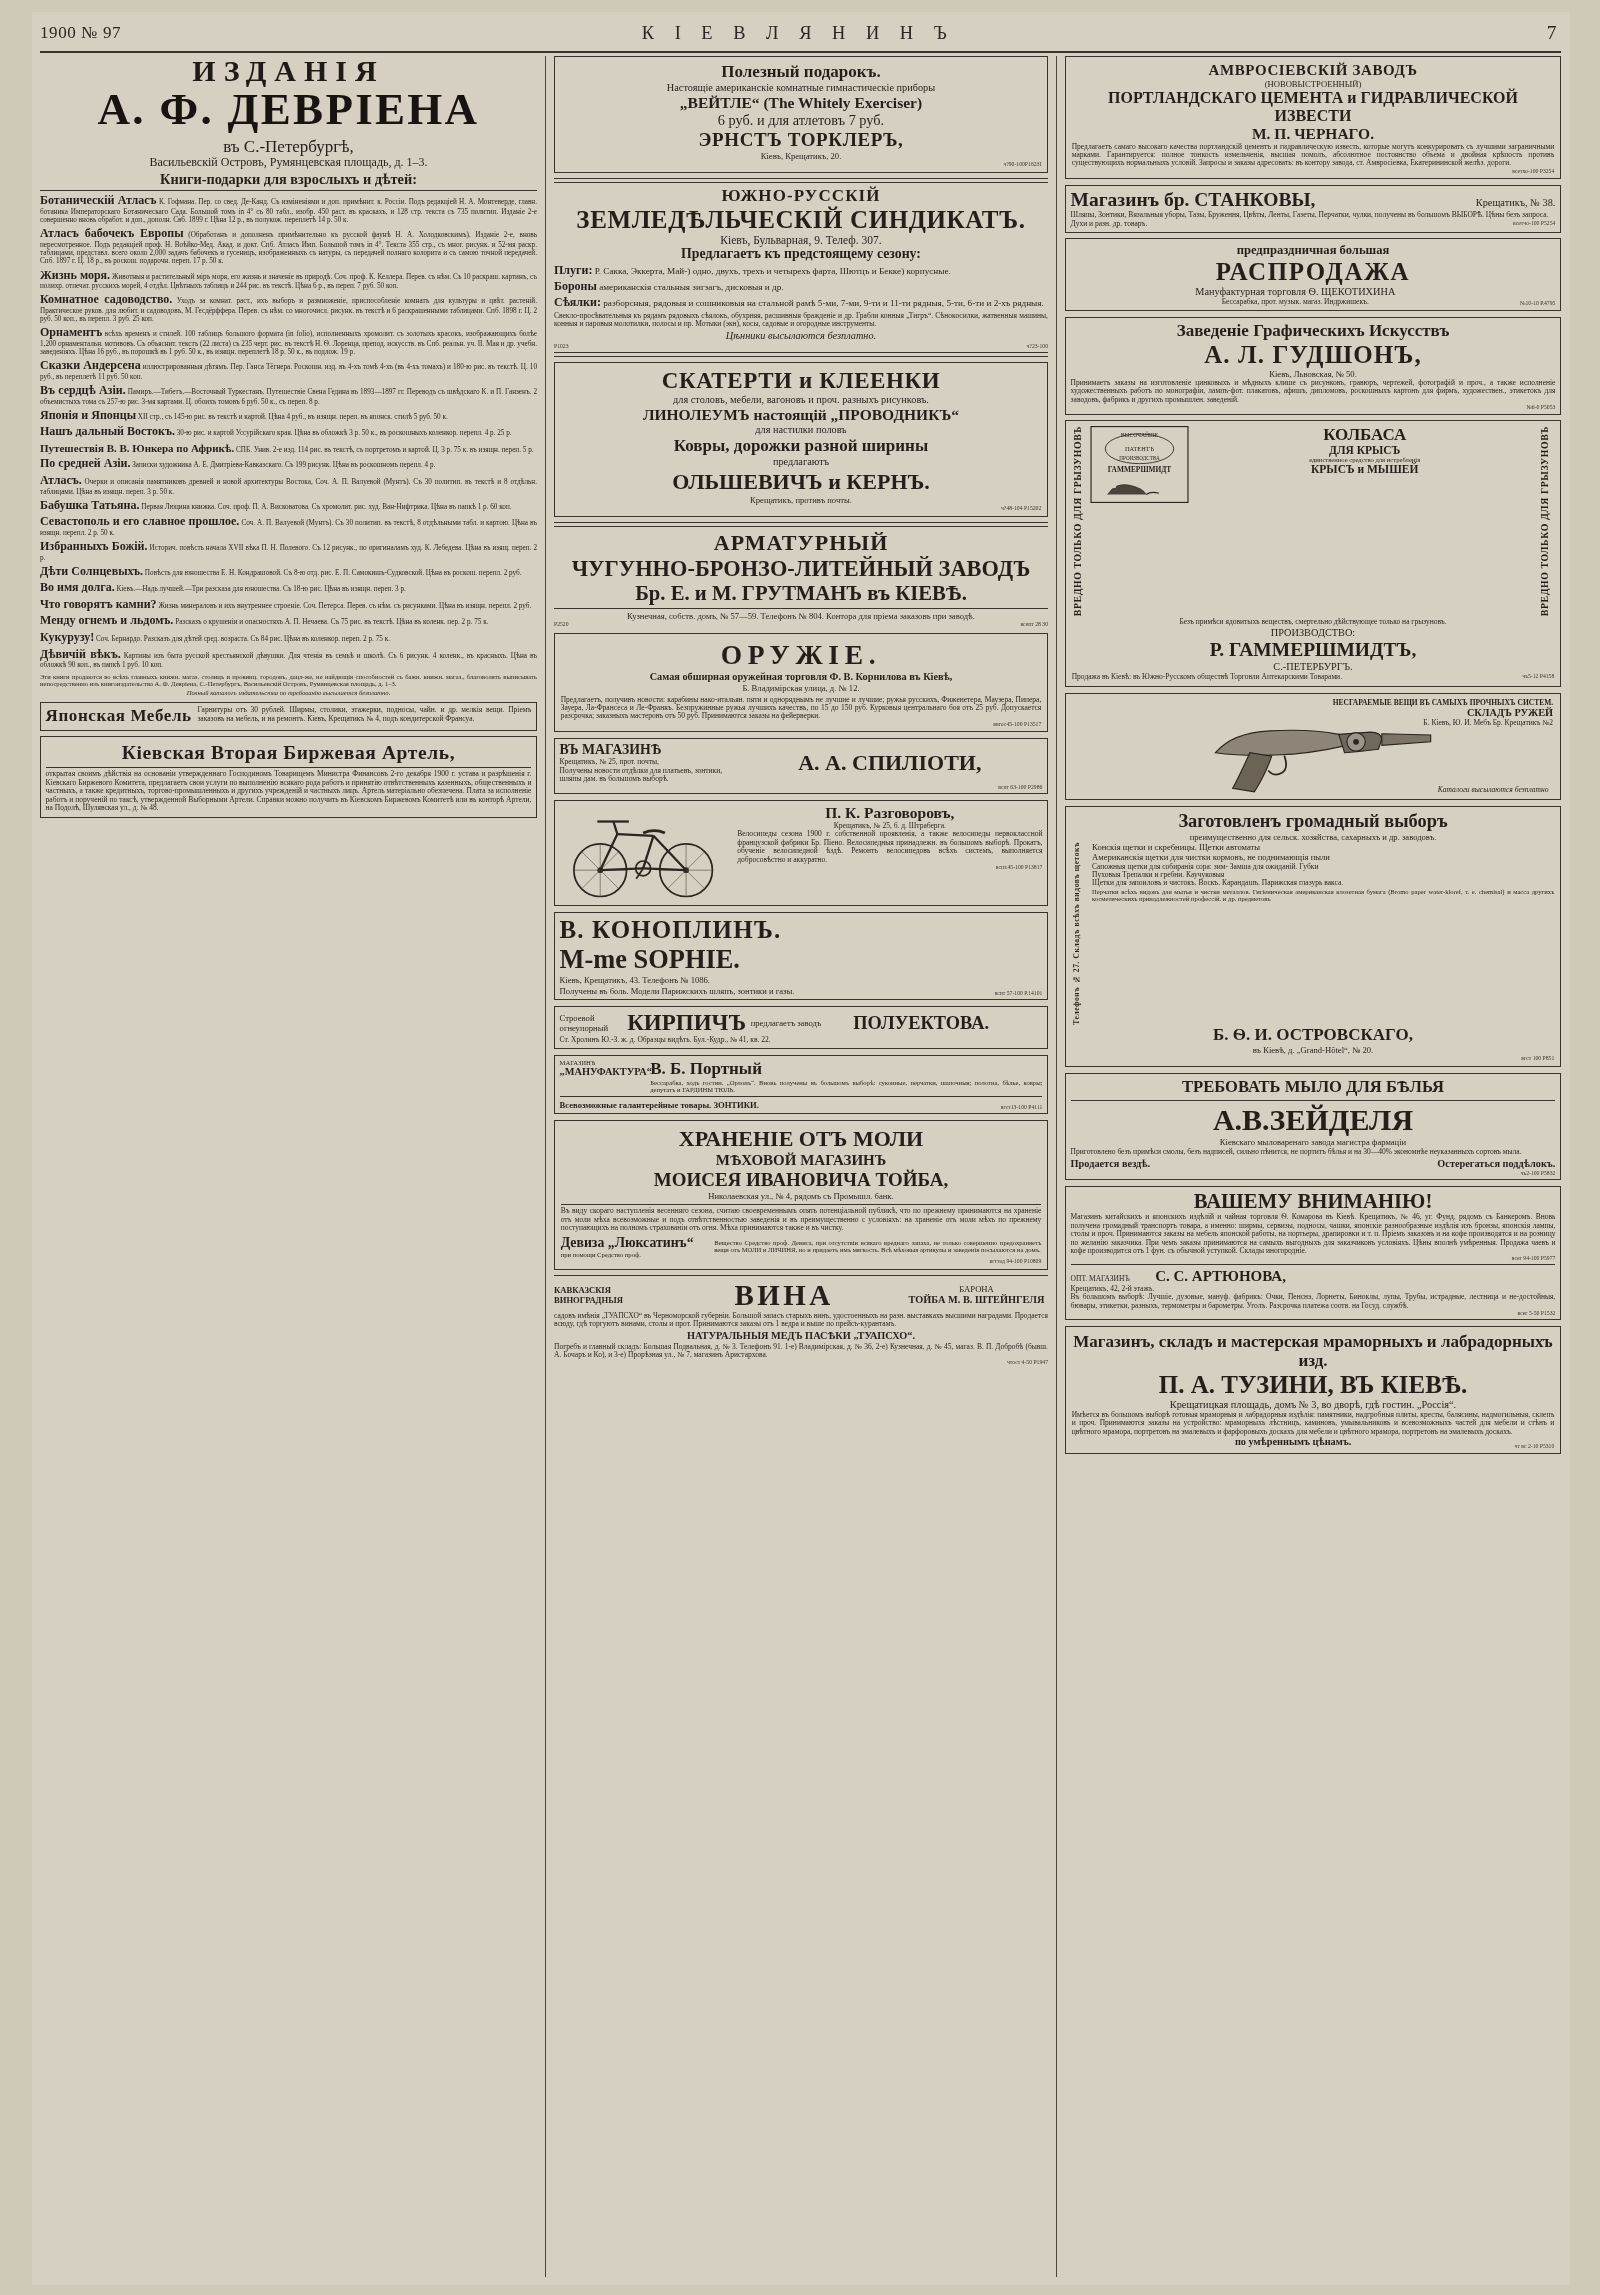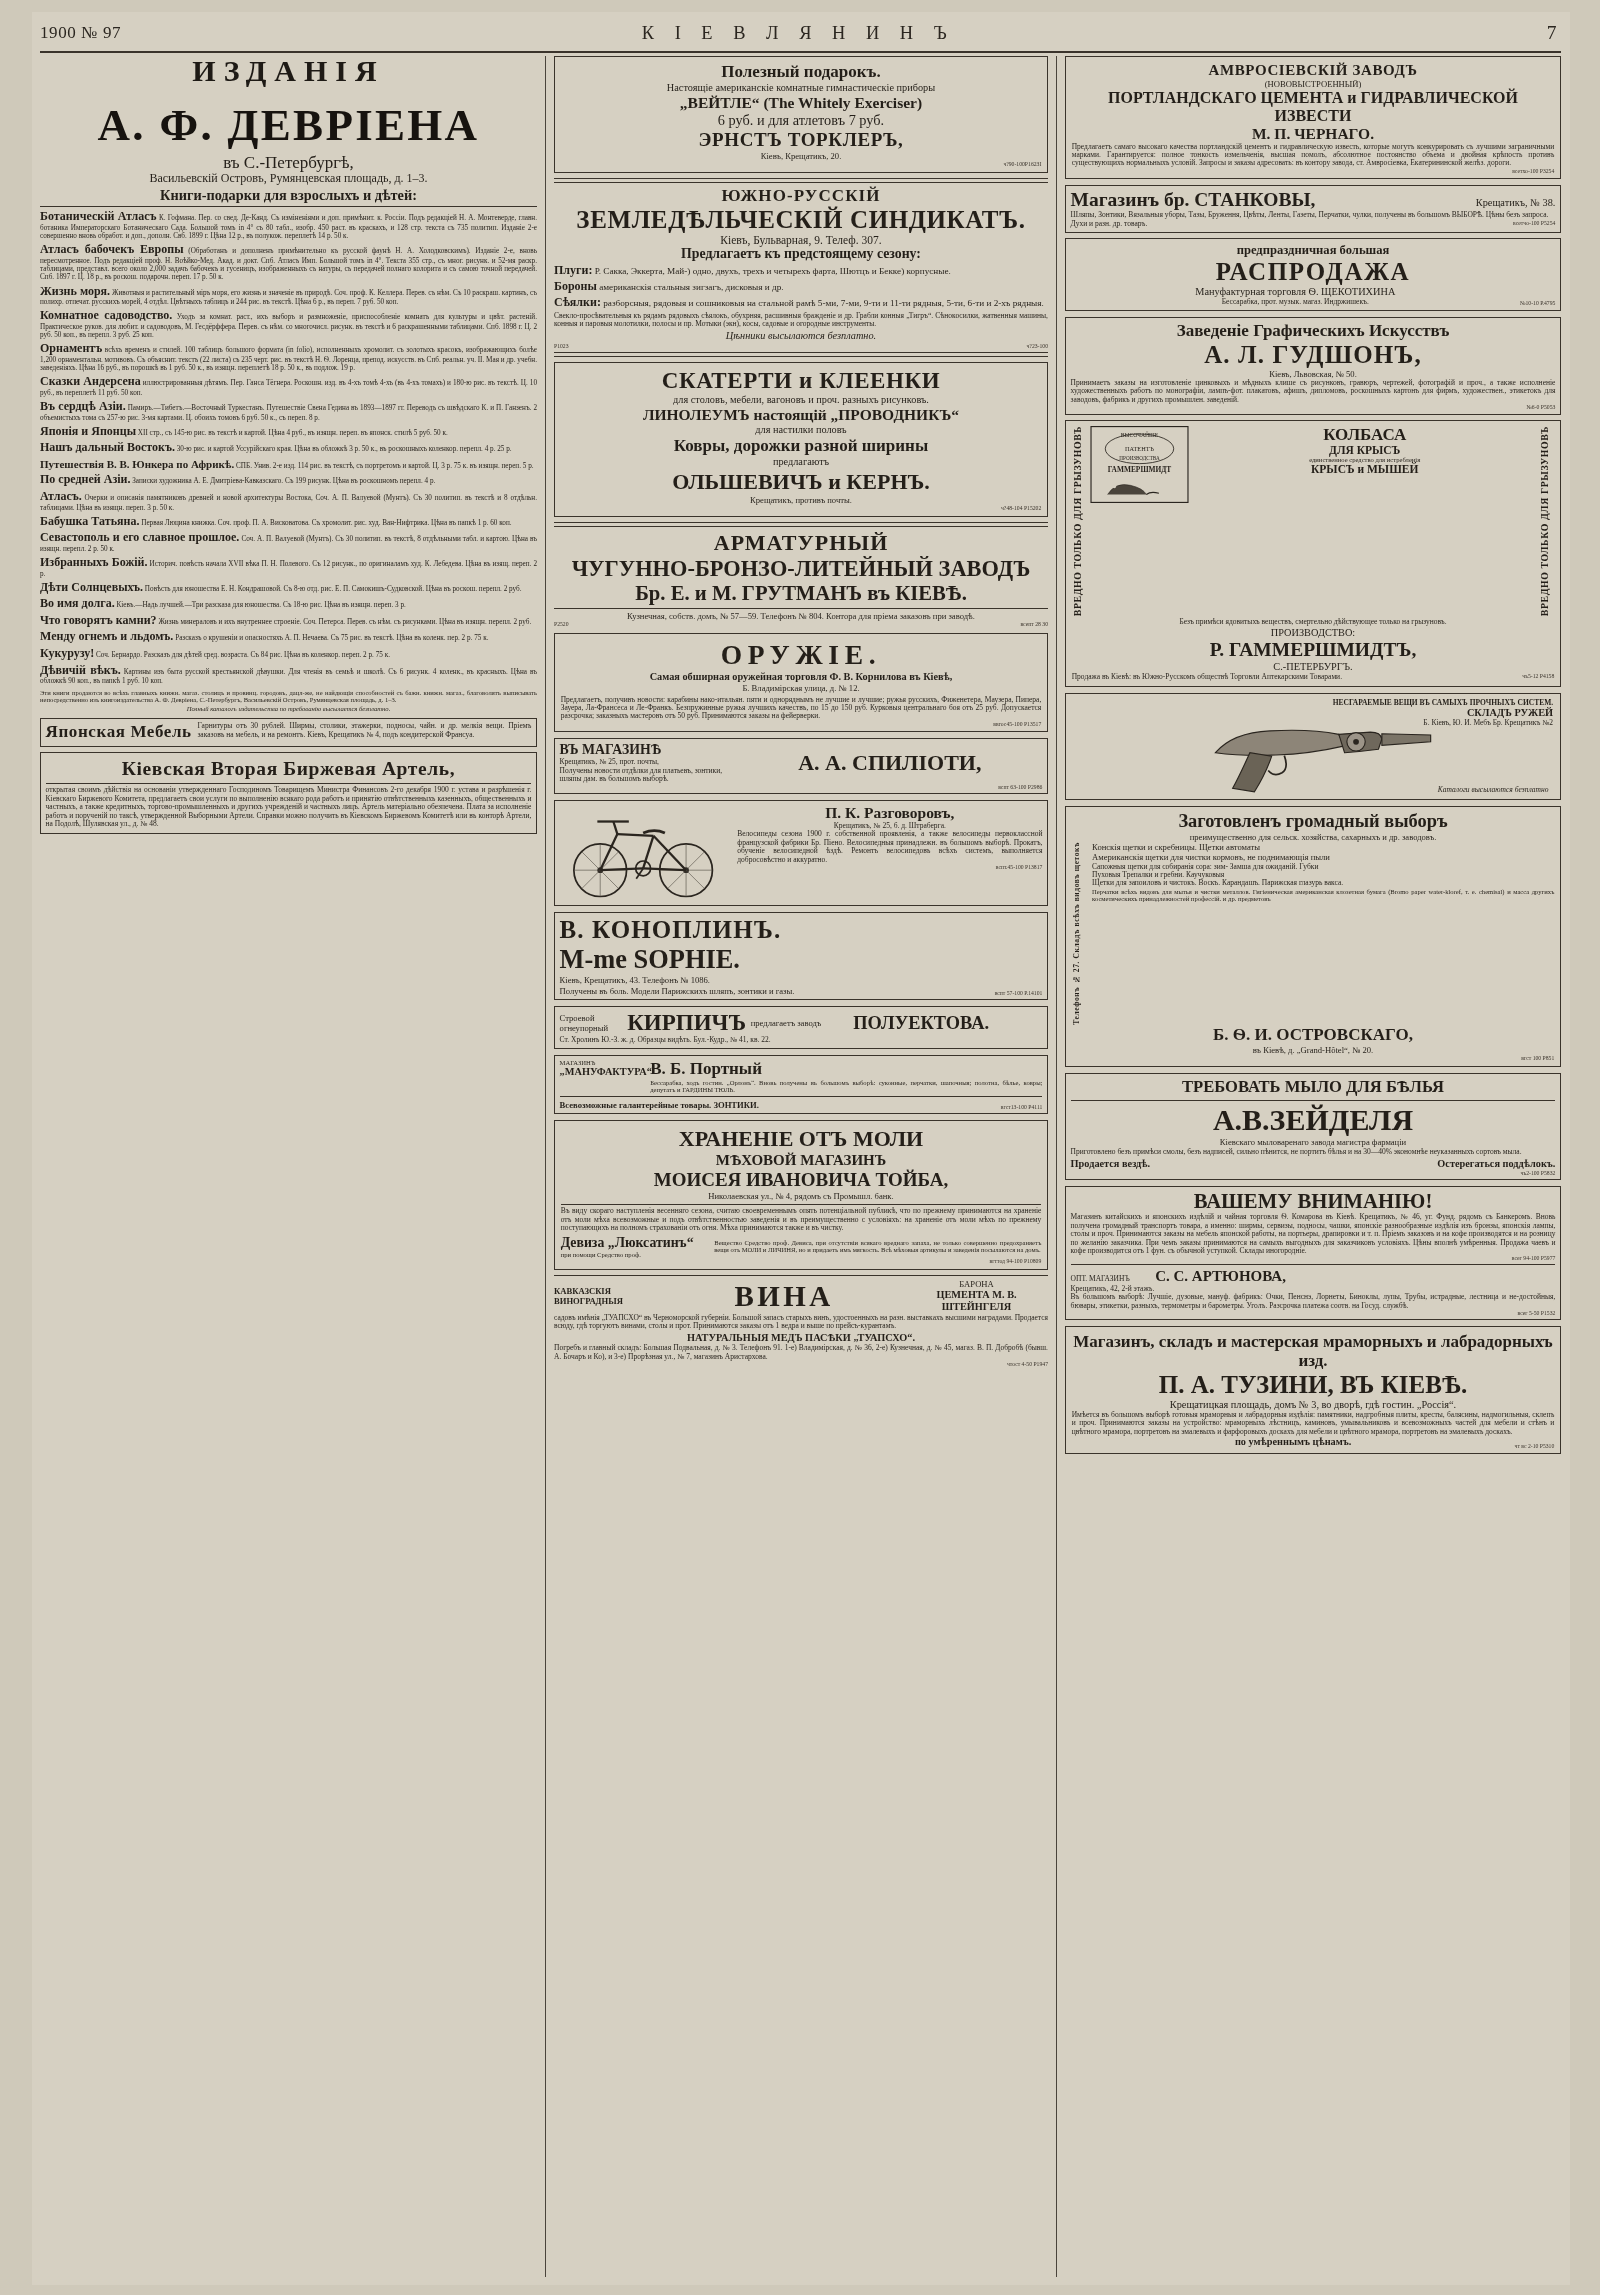--- a/index.html
+++ b/index.html
@@ -93,21 +93,21 @@
 
   
   .devrien-title {
     text-align: center;
     line-height: 1;
   }
   .devrien-title .l1 {
     font-size: 30px; letter-spacing: 8px; font-weight: bold; color:#1e1a15;
   }
   .devrien-title .l2 {
-    font-size: 45px; font-weight: bold; letter-spacing: 2.3px; margin-top: 17px; color:#17130f;
+    font-size: 45px; font-weight: bold; letter-spacing: 2.3px; margin-top: 1px; color:#17130f;
   }
   .devrien-title .l3 { font-size: 17px; margin-top: 5.7px; }
   .devrien-title .l4 { font-size: 12px; margin-top: 1.1px; }
   .devrien-sub {
     text-align: center; font-size: 14.3px; font-weight: bold; margin-top: 3.4px;
     border-bottom: 1.1px solid #3a332b; padding-bottom: 2.3px;
   }
   .bookitem { margin-top: 2.9px; font-size: 7.2px; line-height: 1.14; text-align: justify; }
   .bookitem .bname { font-size: 12px; font-weight: bold; }
   .bookitem .bname2 { font-size: 11px; font-weight: bold; }
@@ -432,21 +432,21 @@
 
       <div class="ad vina">
         <div class="hr-thin"></div>
         <div class="flex" style="align-items:center">
           <div style="width:109px" class="sm b">КАВКАЗСКІЯ ВИНОГРАДНЫЯ</div>
           <div class="grow">
             <div class="t">ВИНА</div>
           </div>
           <div style="width:143px" class="ctr">
             <div class="sm">БАРОНА</div>
-            <div class="md b">ЦЕМЕНТА М. В. ШТЕЙНГЕЛЯ</div>
+            <div class="md b">ТОЙБА М. В. ШТЕЙНГЕЛЯ</div>
           </div>
         </div>
         <div class="tiny just">садовъ имѣнія „ТУАПСХО“ въ Черноморской губерніи. Большой запасъ старыхъ винъ, удостоенныхъ на разн. выставкахъ высшими наградами. Продается всюду, гдѣ торгуютъ винами, столы и прот. Принимаются заказы отъ 1 ведра и выше по прейсъ-курантамъ.</div>
         <div class="md ctr b" style="margin-top:1.7px">НАТУРАЛЬНЫЯ МЕДЪ ПАСѢКИ „ТУАПСХО“.</div>
         <div class="tiny just">Погребъ и главный складъ: Большая Подвальная, д. № 3. Телефонъ 91. 1-е) Владимірская, д. № 36, 2-е) Кузнечная, д. № 45, магаз. В. П. Добробѣ (бывш. А. Бочаръ и Ко), и 3-е) Прорѣзная ул., № 7, магазинъ Аристархова.</div>
         <div class="code">чтост 4-50 Р1947</div>
       </div>
 
     </div>
 

